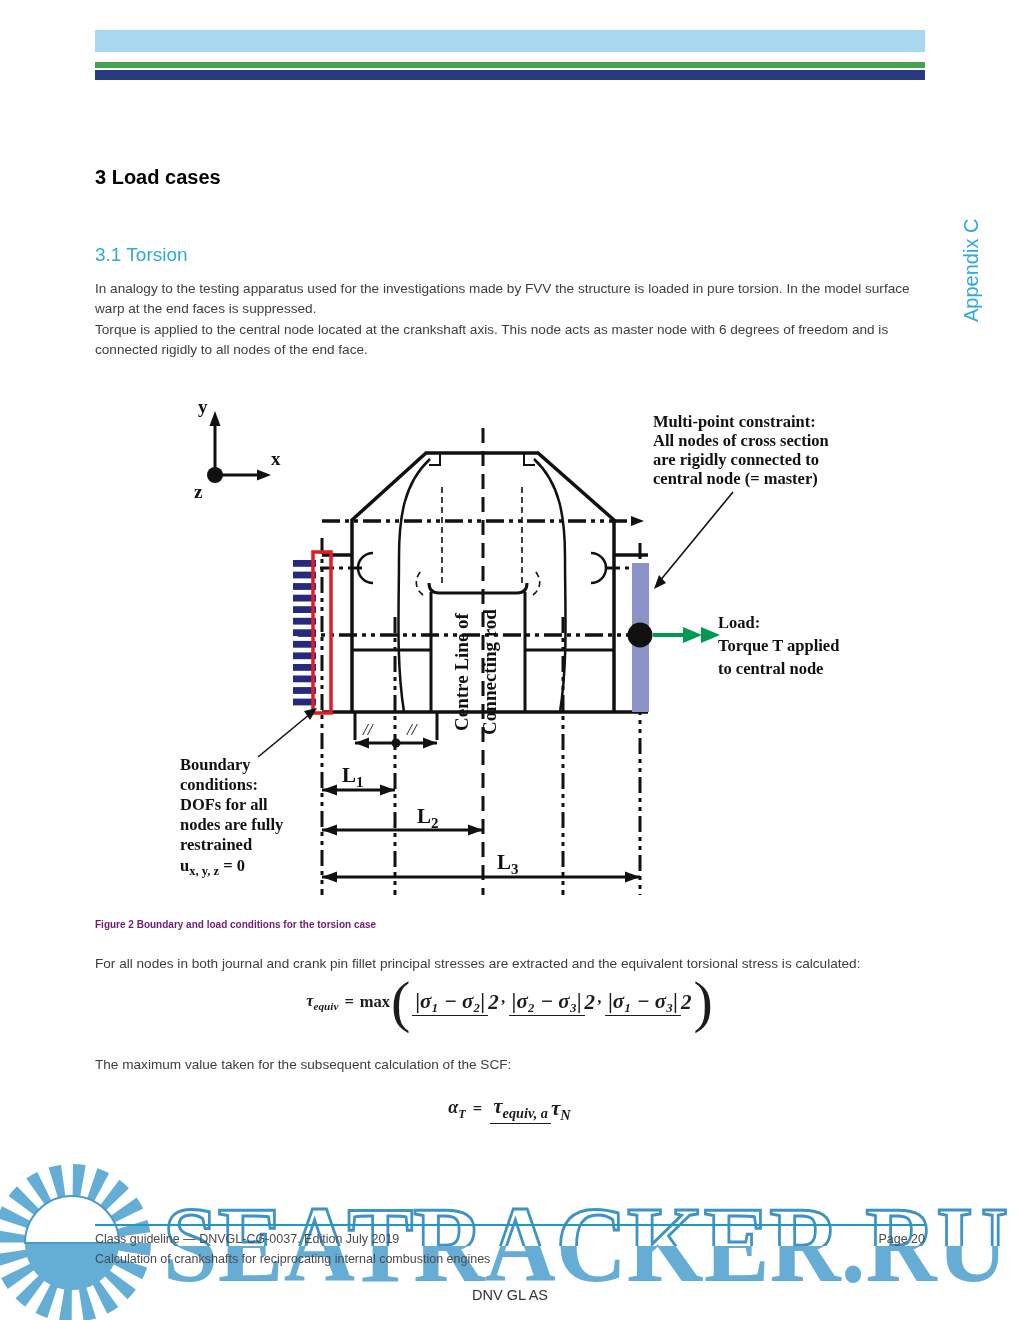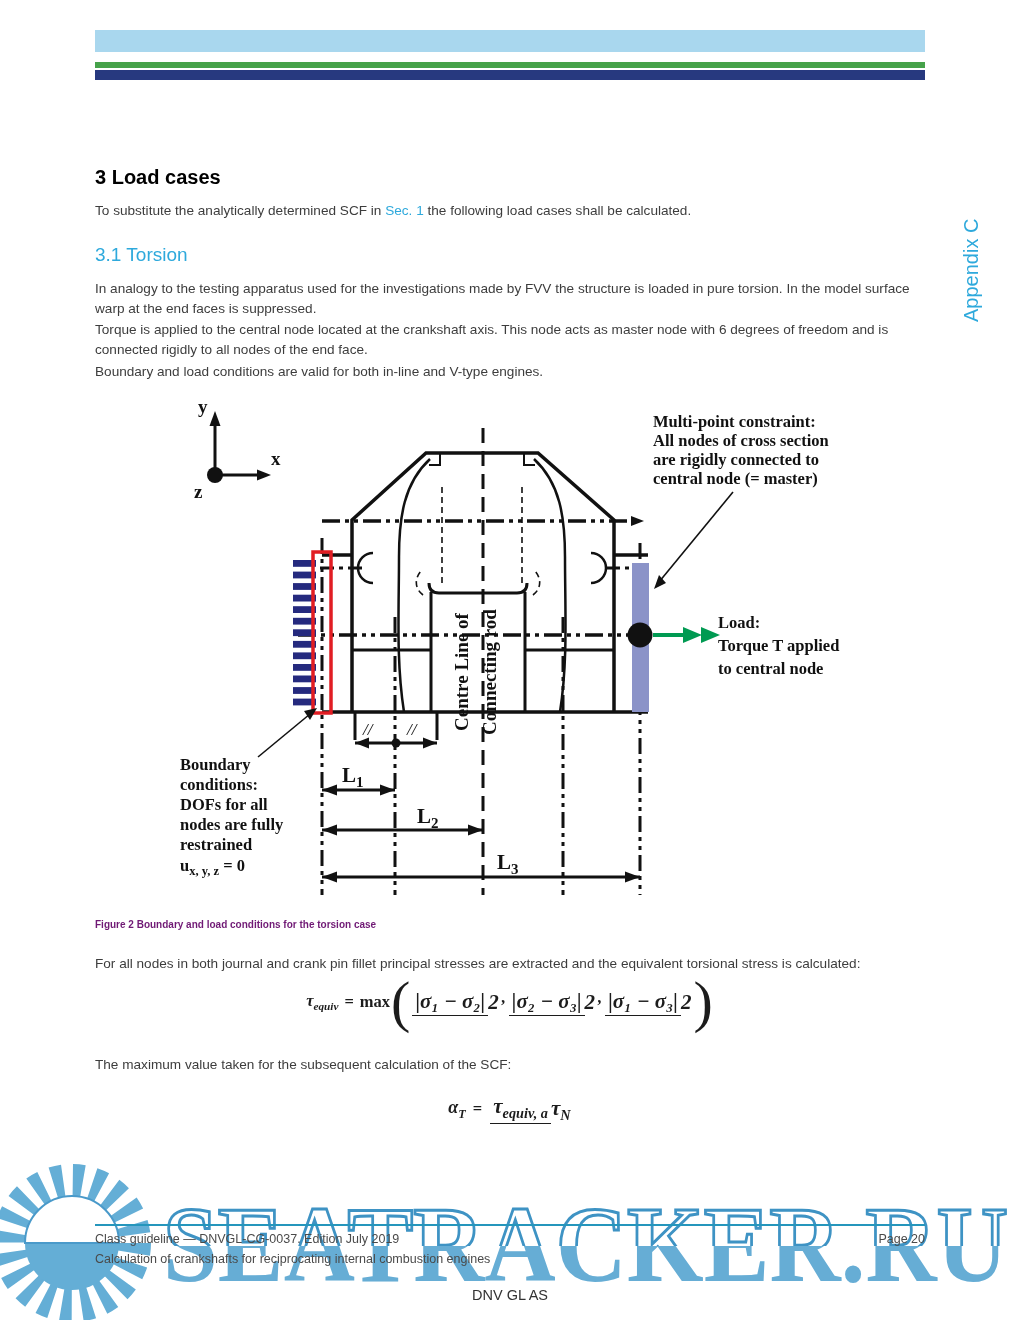--- a/index.html
+++ b/index.html
@@ -39,27 +39,25 @@
 <div class="page">
 
   <div class="bar" style="top:30px;height:22px;background:#a9d7ee;"></div>
   <div class="bar" style="top:62px;height:6px;background:#46a24a;"></div>
   <div class="bar" style="top:70px;height:10px;background:#27397f;"></div>
 
   <div class="abs appendix" style="left:960px;top:322px;">Appendix C</div>
 
   <div class="abs h1" style="left:95px;top:166px;">3 Load cases</div>
 
-  <div class="abs body-txt" style="left:95px;top:201px;"><span>To substitute the analytically determined SCF in </span><span class="link">Sec. 1</span><span> the following load cases shall be calculated.</span></div>
 
   <div class="abs h2" style="left:95px;top:244px;">3.1 Torsion</div>
 
   <div class="abs body-txt" style="left:95px;top:279px;">In analogy to the testing apparatus used for the investigations made by FVV the structure is loaded in pure torsion. In the model surface warp at the end faces is suppressed.</div>
   <div class="abs body-txt" style="left:95px;top:320px;">Torque is applied to the central node located at the crankshaft axis. This node acts as master node with 6 degrees of freedom and is connected rigidly to all nodes of the end face.</div>
-  <div class="abs body-txt" style="left:95px;top:362px;">Boundary and load conditions are valid for both in-line and V-type engines.</div>
 
   <svg class="abs" style="left:170px;top:395px;" width="780" height="510" viewBox="0 0 780 510">
 
     <g stroke="#111" stroke-width="3" fill="#111">
       <line x1="45" y1="80" x2="45" y2="28"></line>
       <polygon points="45,16 39.5,31 50.5,31" stroke="none"></polygon>
       <line x1="45" y1="80" x2="90" y2="80"></line>
       <polygon points="101,80 87,74.5 87,85.5" stroke="none"></polygon>
       <circle cx="45" cy="80" r="8" stroke="none"></circle>
       <text x="28" y="18" font-size="19" font-weight="bold" stroke="none">y</text>

